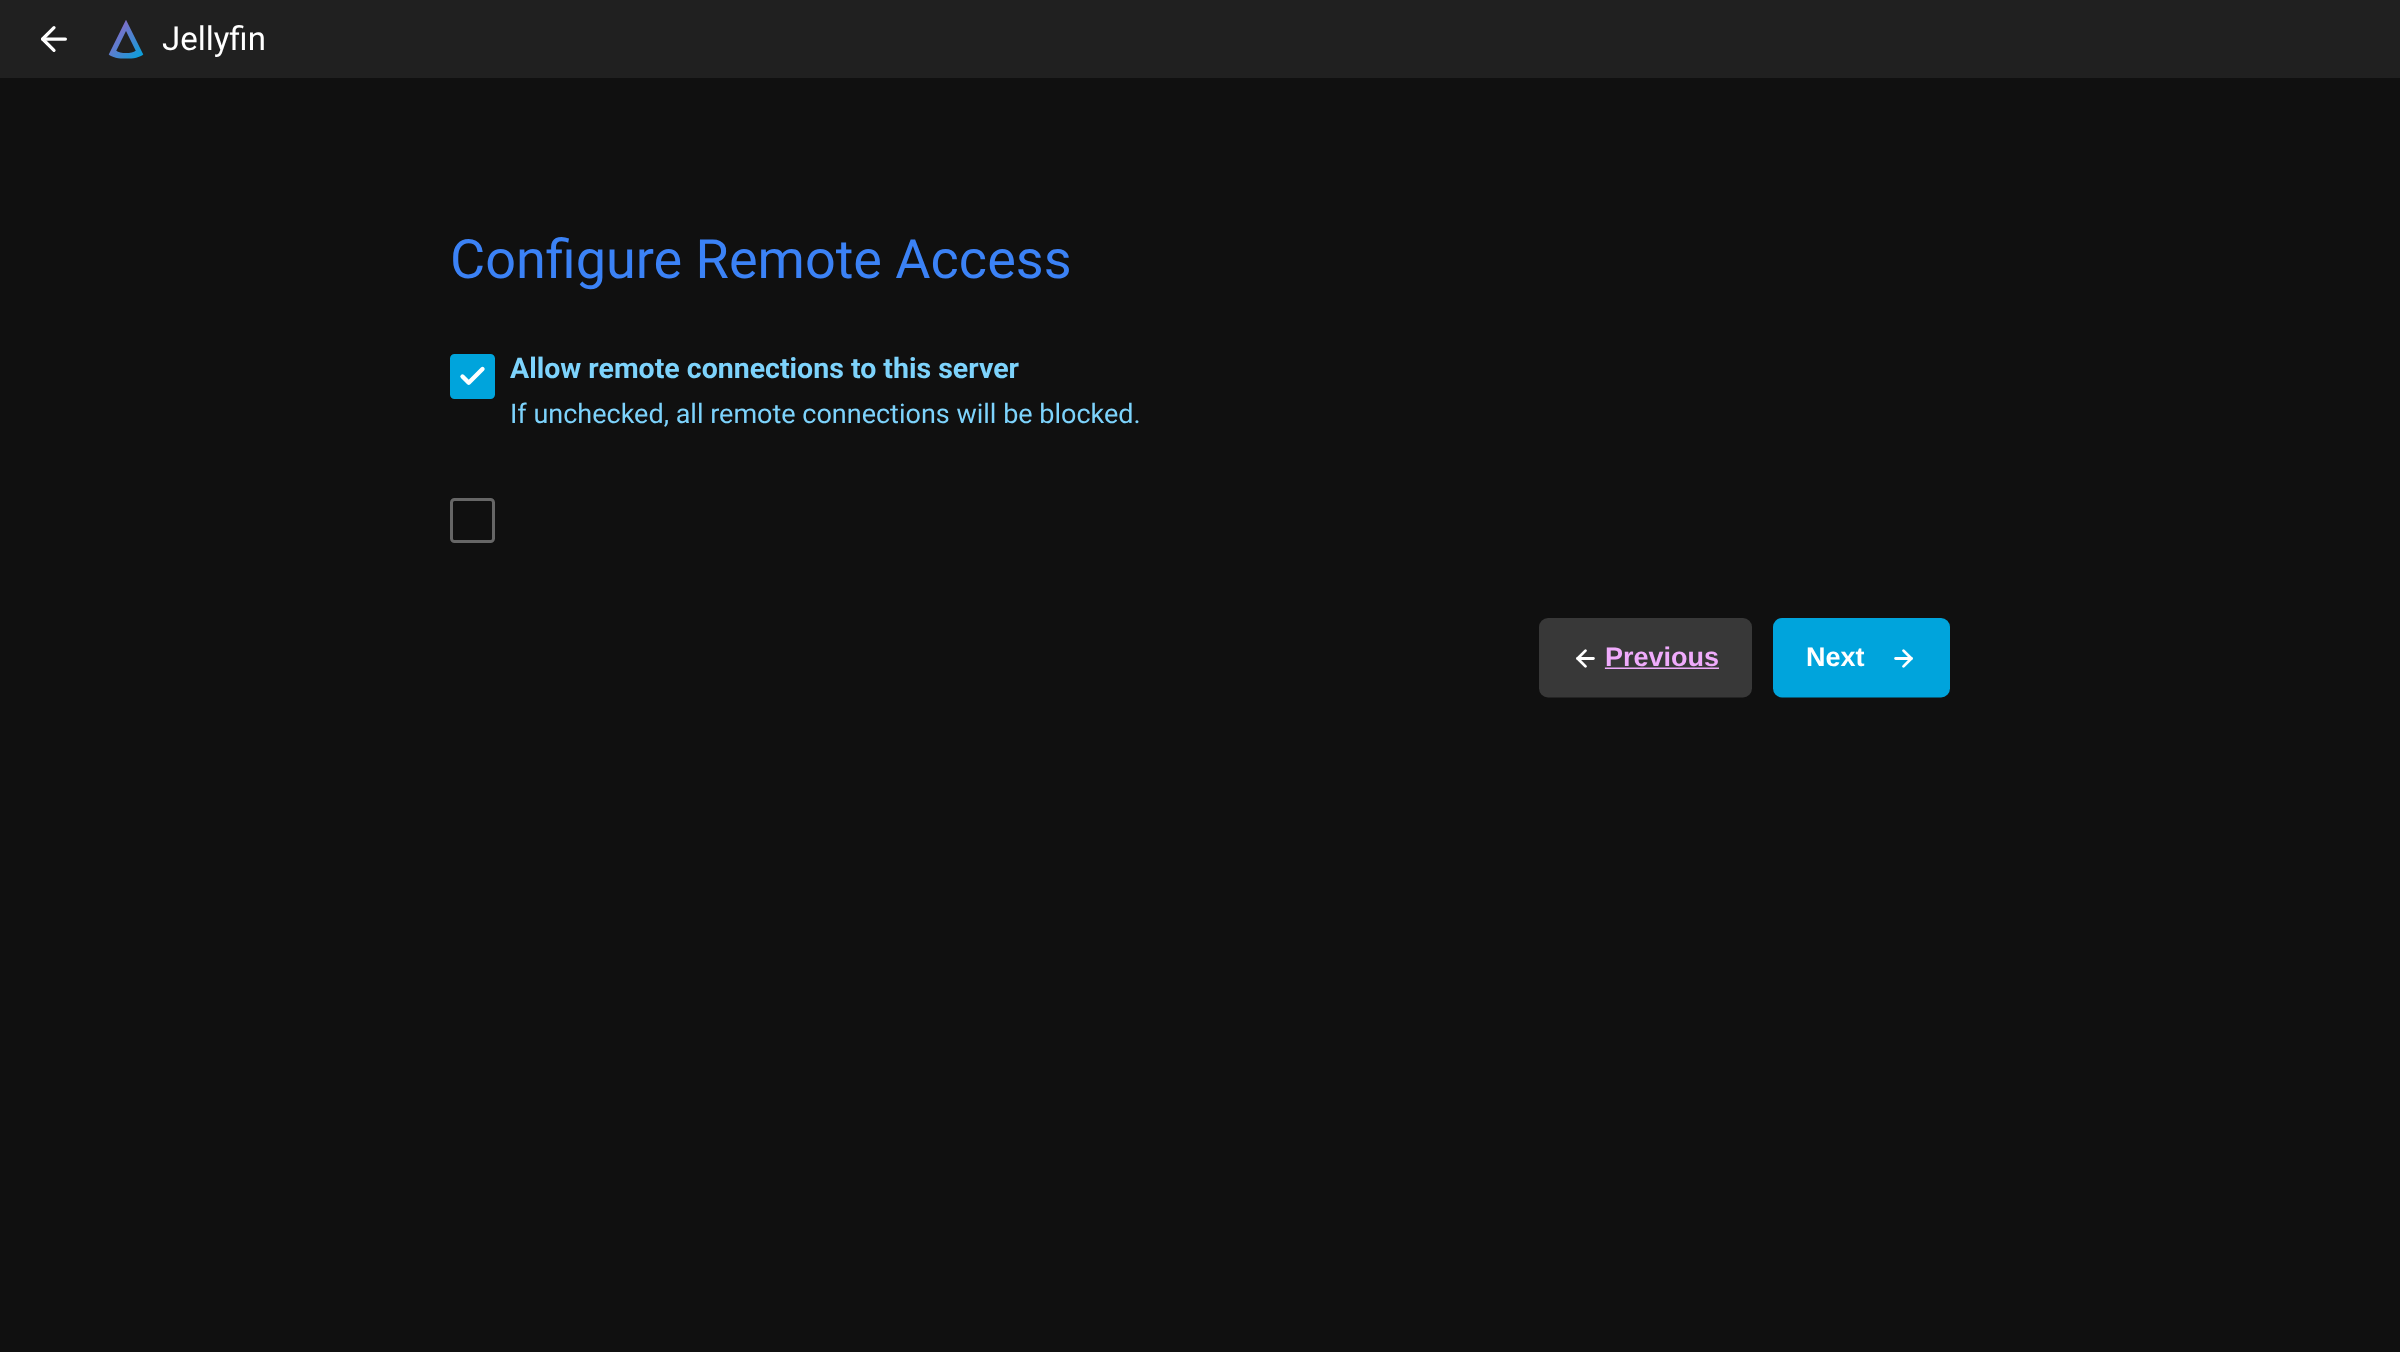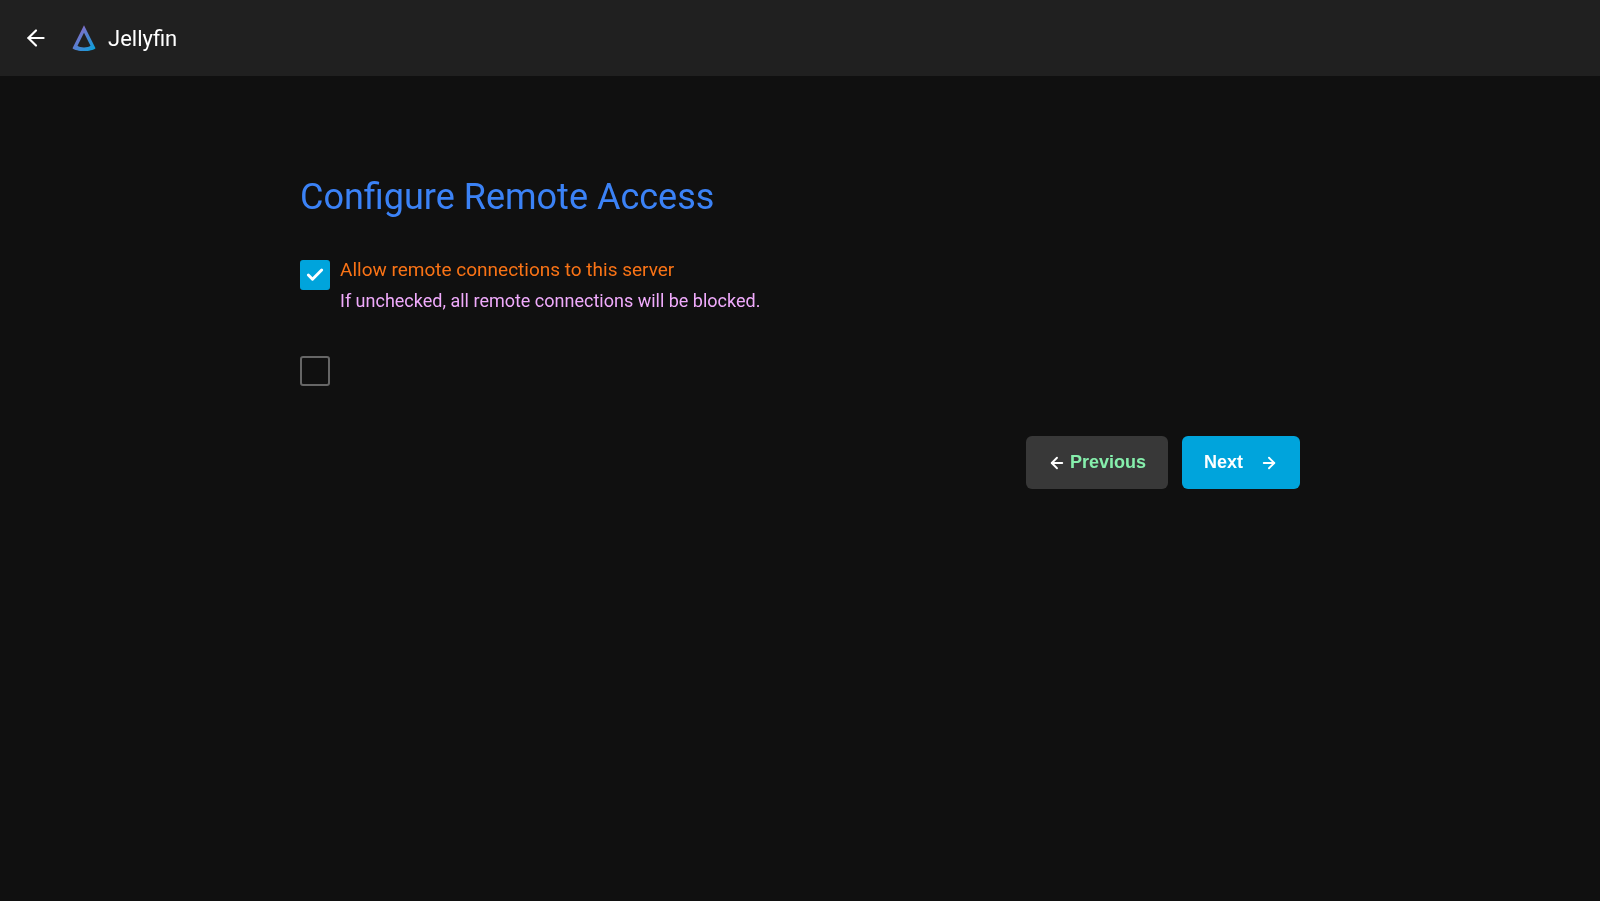--- a/index.html
+++ b/index.html
@@ -11,21 +11,21 @@
     body {
       width: 1600px;
       height: 901px;
       background-color: #101010;
       font-family: -apple-system, BlinkMacSystemFont, "Segoe UI", Roboto, "Noto Sans", sans-serif;
       color: #ffffff;
       overflow: hidden;
     }
     
     .header {
-      height: 76px;
+      height: 52px;
       background-color: #202020;
       display: flex;
       align-items: center;
       padding: 0 16px;
     }
     
     .back-button {
       width: 40px;
       height: 40px;
       display: flex;
@@ -96,28 +96,29 @@
       border-color: #00a4dc;
     }
     
     .checkbox-content {
       display: flex;
       flex-direction: column;
     }
     
     .checkbox-label {
       font-size: 19px;
-      color: #f97316;
+      color: #7dd3fc;
       cursor: pointer;
       margin-bottom: 6px;
+      font-weight: bold;
     }
     
     .checkbox-description {
       font-size: 18px;
-      color: #f0abfc;
+      color: #7dd3fc;
       line-height: 1.5;
     }
     
     .button-row {
       display: flex;
       justify-content: flex-end;
       gap: 14px;
       margin-top: 50px;
     }
     
@@ -128,21 +129,22 @@
       font-size: 18px;
       font-weight: 600;
       cursor: pointer;
       display: flex;
       align-items: center;
       gap: 4px;
     }
     
     .btn-secondary {
       background-color: #383838;
-      color: #86efac;
+      color: #f0abfc;
+      text-decoration: underline;
     }
     
     .btn-primary {
       background-color: #00a4dc;
       color: #ffffff;
       gap: 17px;
     }
     
     .arrow-icon {
       width: 18px;

